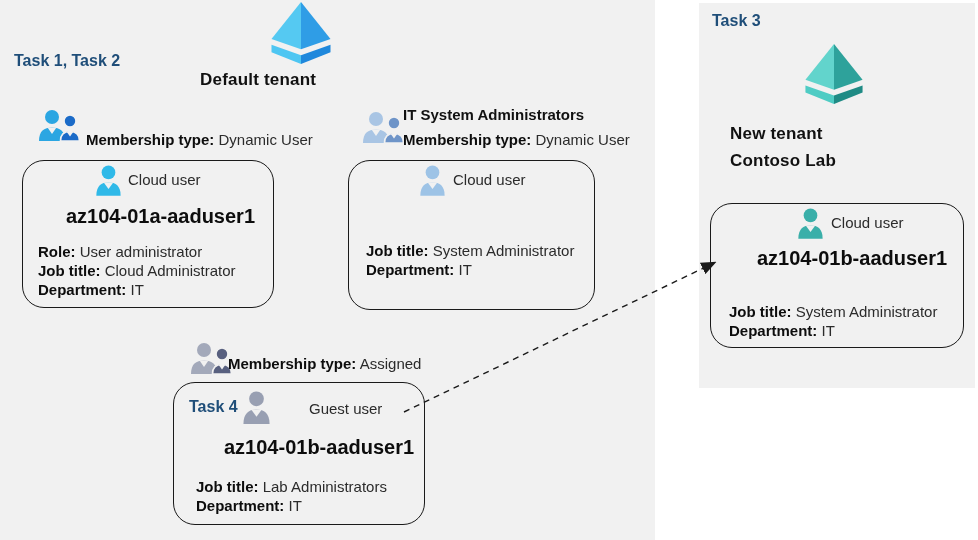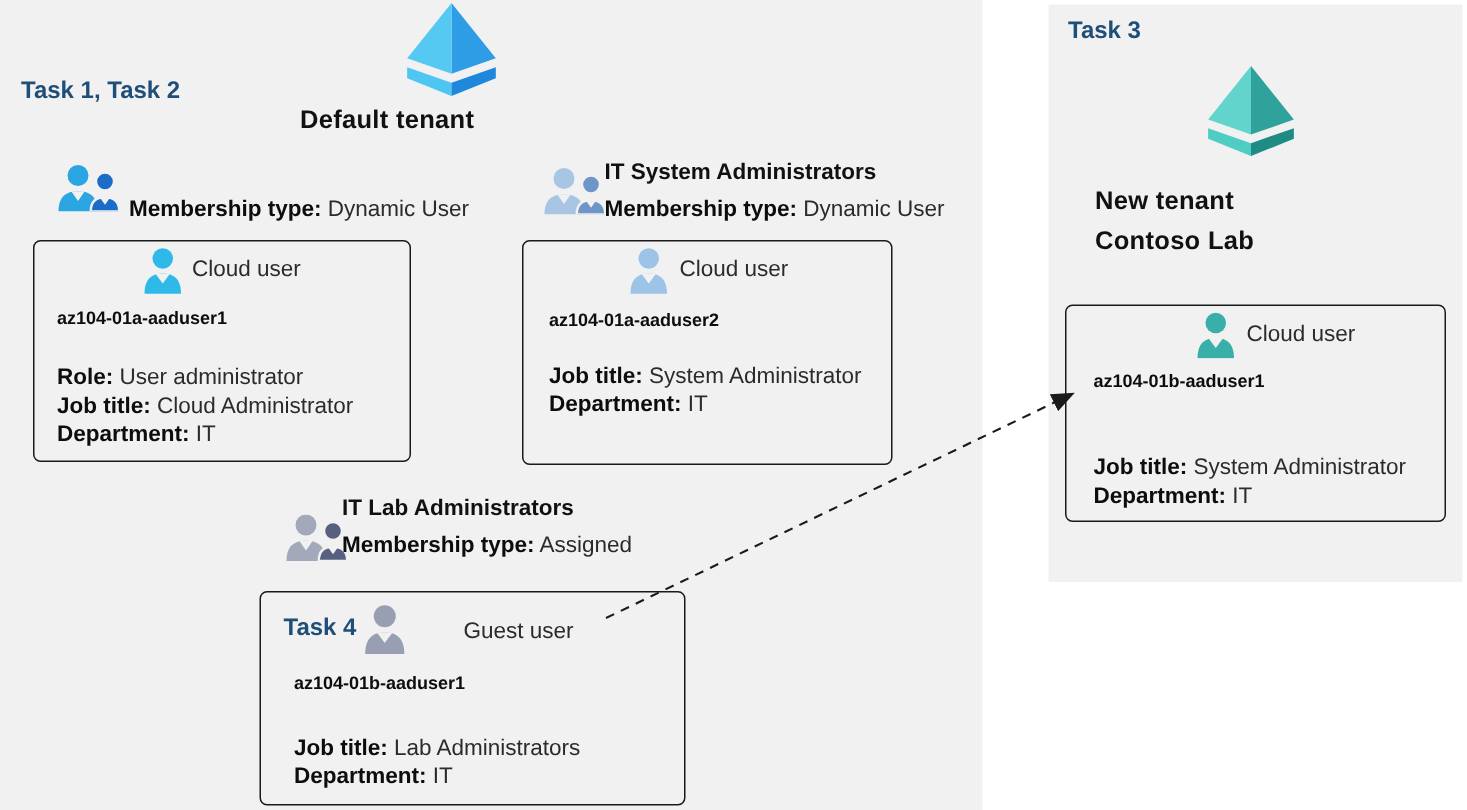--- a/index.html
+++ b/index.html
@@ -5,23 +5,23 @@
   html,body{margin:0;padding:0;}
   body{font-family:"Liberation Sans","DejaVu Sans",sans-serif;background:#fff;}
   .canvas{position:relative;width:978px;height:540px;background:#fff;overflow:hidden;}
   .abs{position:absolute;}
   .panel{background:#F1F1F1;}
   .task-label{font-size:16px;font-weight:700;color:#1F4E79;}
   .tenant-title{font-size:17px;font-weight:700;color:#111;text-align:left;letter-spacing:.2px;}
   .group-name{font-size:15px;font-weight:700;color:#111;white-space:nowrap;}
   .line{font-size:15px;color:#2b2b2b;white-space:nowrap;line-height:19px;}
   .line b{color:#0d0d0d;}
-  .card{border:1.4px solid #1a1a1a;border-radius:5px;background:transparent;z-index:2;}
+  .card{border:1.4px solid #1a1a1a;border-radius:22px;background:transparent;z-index:2;}
   .card-type{font-size:15px;color:#2b2b2b;white-space:nowrap;}
-  .user-name{font-size:12px;font-weight:700;color:#0d0d0d;white-space:nowrap;}
+  .user-name{font-size:20px;font-weight:700;color:#0d0d0d;white-space:nowrap;margin-left:28px;}
   svg{display:block;}
   .arrow-overlay{left:0;top:0;z-index:3;pointer-events:none;}
 </style>
 </head>
 <body>
 
 <div class="canvas">
 
   <div class="abs panel" style="left:0;top:0;width:655px;height:540px;"></div>
   <div class="abs panel" style="left:699px;top:3px;width:276px;height:385px;"></div>
@@ -95,48 +95,46 @@
 
   <div class="abs card" style="left:348px;top:160px;width:245px;height:148px;">
     <div class="abs" style="left:70px;top:4px;">
       <svg width="27" height="31" viewBox="0 0 30 34">
         <circle cx="15" cy="8" r="7.6" fill="#9DC3E6"></circle>
         <path d="M1.5,34 C1.5,23 7,19 15,19 C23,19 28.5,23 28.5,34 Z" fill="#9DC3E6"></path>
         <polygon points="9.5,19 20.5,19 15,26.5" fill="#F1F1F1"></polygon>
       </svg>
     </div>
     <div class="abs card-type" style="left:104px;top:10px;">Cloud user</div>
-    <div class="abs user-name" style="left:17px;top:45px;">az104-01a-aaduser2</div>
     <div class="abs line" style="left:17px;top:80px;">
       <b>Job title:</b>
       <span>System Administrator</span>
     </div>
     <div class="abs line" style="left:17px;top:99px;">
       <b>Department:</b>
       <span>IT</span>
     </div>
   </div>
 
   <div class="abs" style="left:190px;top:343px;">
     <svg width="42" height="31" viewBox="0 0 42 31">
       <circle cx="14" cy="7" r="7" fill="#A3A9BA"></circle>
       <path d="M1,31 C1,21 6,17.5 14,17.5 C22,17.5 27,21 27,31 Z" fill="#A3A9BA"></path>
       <polygon points="9.5,17.5 18.5,17.5 14,24" fill="#F1F1F1"></polygon>
       <circle cx="32" cy="11" r="6" stroke="#F1F1F1" stroke-width="1.6" fill="#58607F"></circle>
       <path d="M22.5,31 C22.5,24 26.5,21.5 32,21.5 C37.5,21.5 41.5,24 41.5,31 Z" stroke="#F1F1F1" stroke-width="1.6" fill="#58607F"></path>
       <polygon points="28.8,22 35.2,22 32,26.5" fill="#F1F1F1"></polygon>
     </svg>
   </div>
-  <div class="abs group-name" style="left:228px;top:330px;">IT Lab Administrators</div>
   <div class="abs line" style="left:228px;top:354px;">
     <b>Membership type:</b>
     <span>Assigned</span>
   </div>
 
-  <div class="abs card" style="left:173px;top:394px;width:250px;height:141px;padding-left:32px;">
+  <div class="abs card" style="left:173px;top:382px;width:250px;height:141px;">
     <div class="abs task-label" style="left:15px;top:15px;">Task 4</div>
     <div class="abs" style="left:68px;top:8px;">
       <svg width="29" height="33" viewBox="0 0 30 34">
         <circle cx="15" cy="8" r="7.6" fill="#989FB2"></circle>
         <path d="M1.5,34 C1.5,23 7,19 15,19 C23,19 28.5,23 28.5,34 Z" fill="#989FB2"></path>
         <polygon points="9.5,19 20.5,19 15,26.5" fill="#F1F1F1"></polygon>
       </svg>
     </div>
     <div class="abs card-type" style="left:107px;top:17px;margin-left:28px;">Guest user</div>
     <div class="abs user-name" style="left:22px;top:53px;">az104-01b-aaduser1</div>

